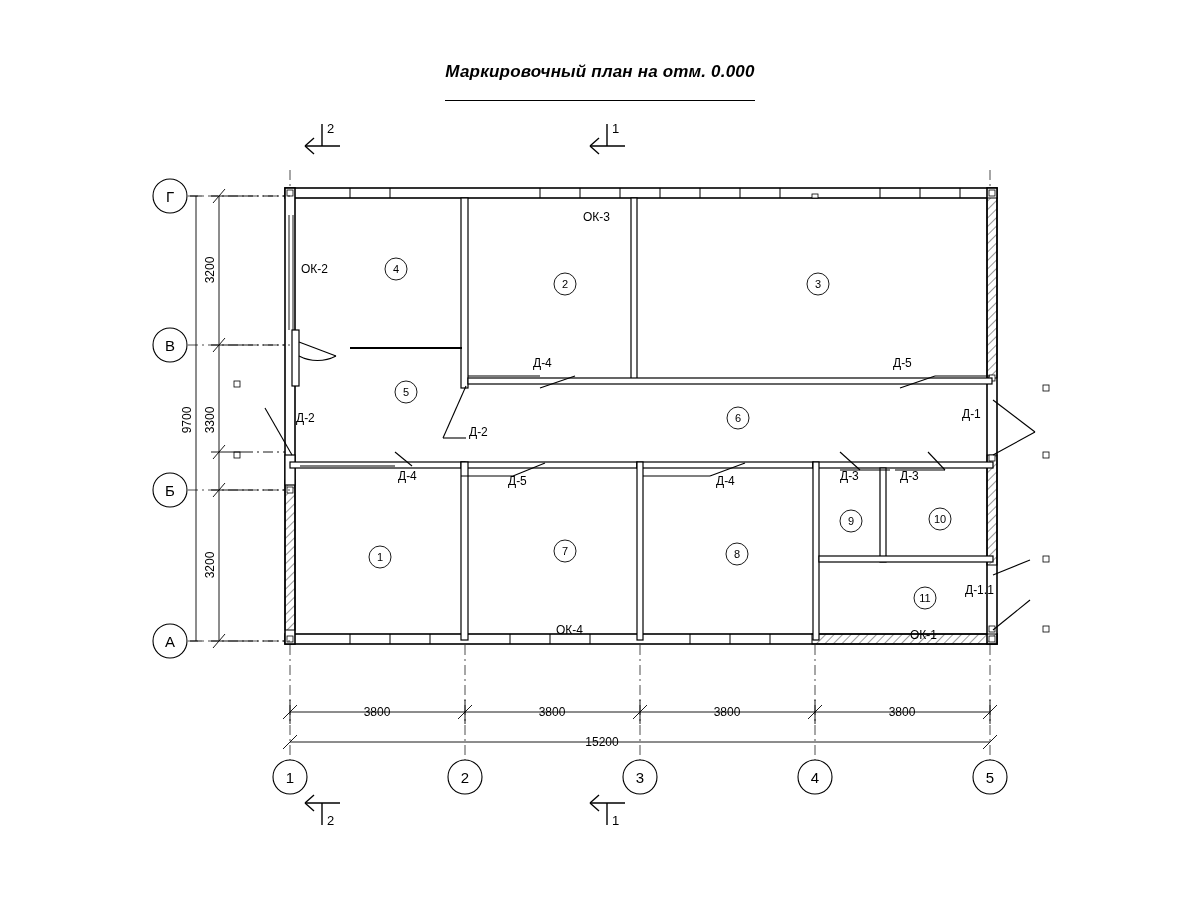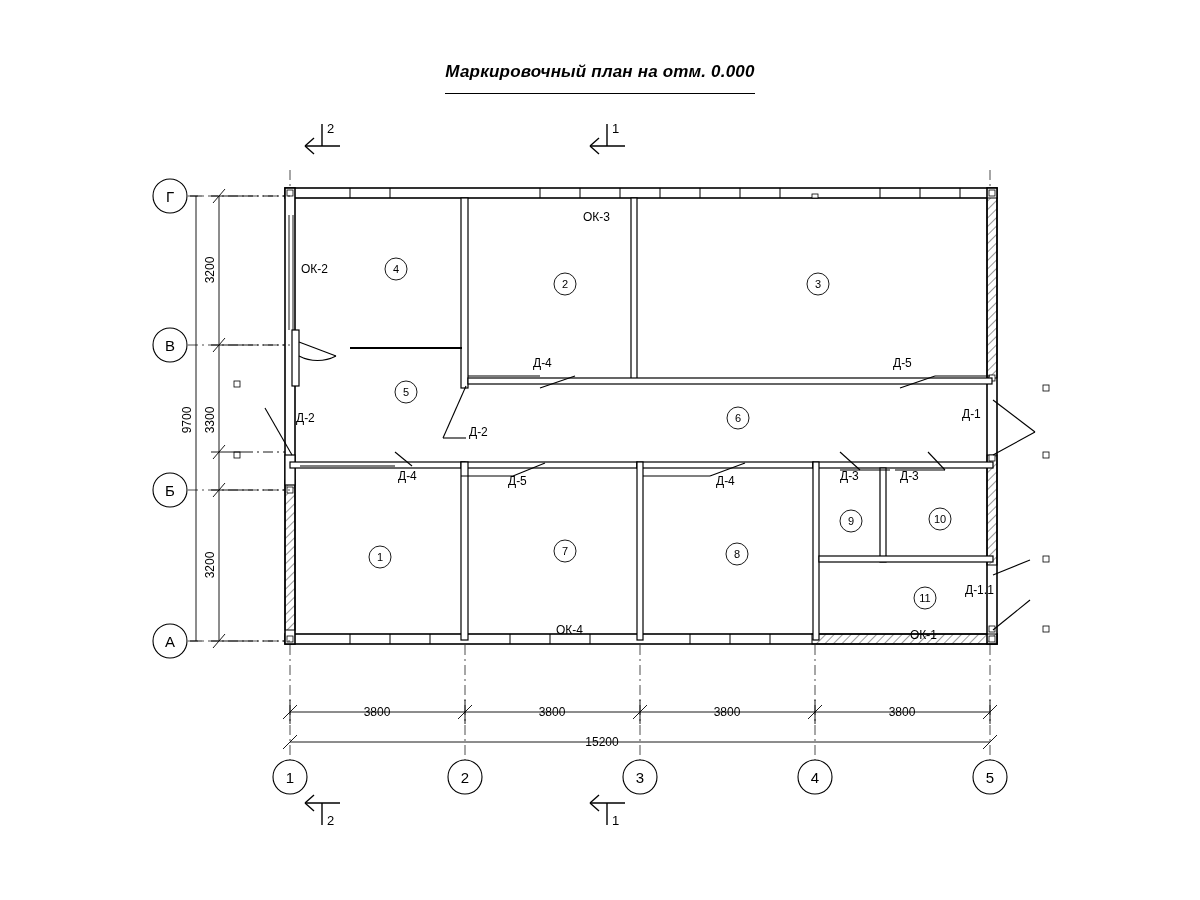--- a/index.html
+++ b/index.html
@@ -26,21 +26,21 @@
     top: 62px;
     width: 1200px;
     text-align: center;
     font-style: italic;
     font-weight: bold;
     font-size: 17px;
     letter-spacing: 0.2px;
   }
   #plan-title span {
     border-bottom: 1.5px solid #000;
-    padding-bottom: 12px;
+    padding-bottom: 19px;
   }
   svg {
     position: absolute;
     left: 0;
     top: 0;
   }
   text {
     font-family: "Liberation Sans", sans-serif;
     fill: #000;
   }

